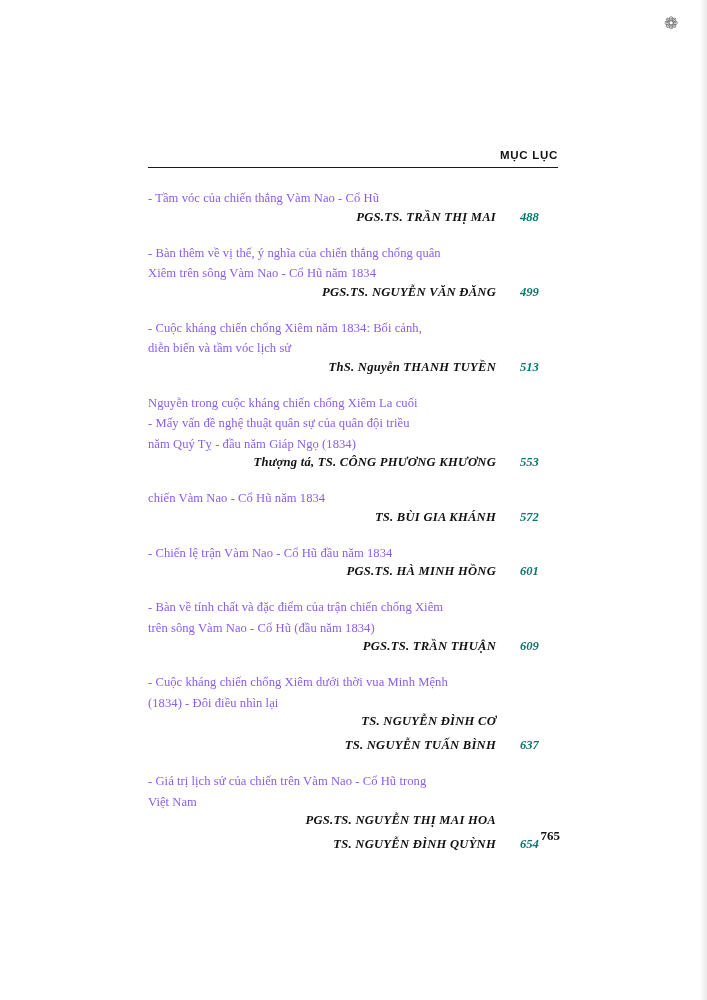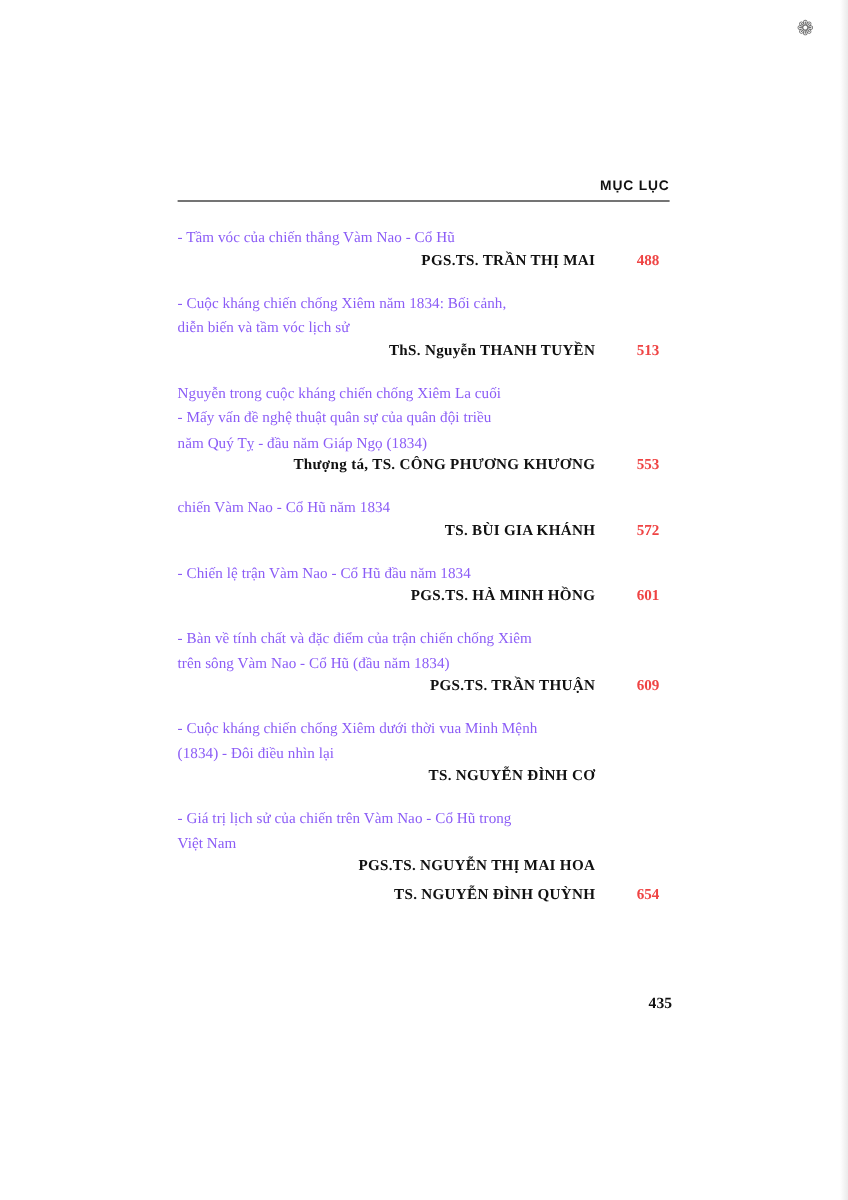--- a/index.html
+++ b/index.html
@@ -83,44 +83,45 @@
     white-space: nowrap;
   }
   .authors {
     margin-top: 1px;
   }
   .author-row {
     position: relative;
     display: block;
     width: 412px;
     height: 24px;
+    font-style: italic;
   }
   .author-name {
     position: absolute;
     left: 0;
     top: 0;
     width: 348px;
     text-align: right;
     font-family: "Liberation Serif", serif;
     font-size: 12.6px;
     font-weight: bold;
     letter-spacing: 0.25px;
     color: #111111;
     white-space: nowrap;
   }
   .page-num {
     position: absolute;
     left: 372px;
     top: 0;
     width: 40px;
-    text-align: center;
+    text-align: left;
     font-family: "Liberation Serif", serif;
     font-size: 12.6px;
     font-weight: bold;
-    color: #ef4444;
+    color: #0f766e;
   }
   .folio {
     position: absolute;
     left: 148px;
     top: 828px;
     width: 412px;
     text-align: right;
     font-family: "Liberation Serif", serif;
     font-size: 13px;
     font-weight: bold;
@@ -147,20 +148,32 @@
         </div>
         <div class="authors">
           <div class="author-row">
             <span class="author-name">PGS.TS. TRẦN THỊ MAI</span>
             <span class="page-num">488</span>
           </div>
         </div>
       </div>
       <div class="entry">
         <div class="entry-title">
+          <span class="ln">- Bàn thêm về vị thế, ý nghĩa của chiến thắng chống quân</span>
+          <span class="ln">Xiêm trên sông Vàm Nao - Cổ Hũ năm 1834</span>
+        </div>
+        <div class="authors">
+          <div class="author-row">
+            <span class="author-name">PGS.TS. NGUYỄN VĂN ĐĂNG</span>
+            <span class="page-num">499</span>
+          </div>
+        </div>
+      </div>
+      <div class="entry">
+        <div class="entry-title">
           <span class="ln">- Cuộc kháng chiến chống Xiêm năm 1834: Bối cảnh,</span>
           <span class="ln">diễn biến và tầm vóc lịch sử</span>
         </div>
         <div class="authors">
           <div class="author-row">
             <span class="author-name">ThS. Nguyễn THANH TUYỀN</span>
             <span class="page-num">513</span>
           </div>
         </div>
       </div>
@@ -214,34 +227,38 @@
       <div class="entry">
         <div class="entry-title">
           <span class="ln">- Cuộc kháng chiến chống Xiêm dưới thời vua Minh Mệnh</span>
           <span class="ln">(1834) - Đôi điều nhìn lại</span>
         </div>
         <div class="authors">
           <div class="author-row">
             <span class="author-name">TS. NGUYỄN ĐÌNH CƠ</span>
             <span class="page-num"></span>
           </div>
+          <div class="author-row">
+            <span class="author-name">TS. NGUYỄN TUẤN BÌNH</span>
+            <span class="page-num">637</span>
+          </div>
         </div>
       </div>
       <div class="entry">
         <div class="entry-title">
           <span class="ln">- Giá trị lịch sử của chiến trên Vàm Nao - Cổ Hũ trong</span>
           <span class="ln">Việt Nam</span>
         </div>
         <div class="authors">
           <div class="author-row">
             <span class="author-name">PGS.TS. NGUYỄN THỊ MAI HOA</span>
             <span class="page-num"></span>
           </div>
           <div class="author-row">
             <span class="author-name">TS. NGUYỄN ĐÌNH QUỲNH</span>
             <span class="page-num">654</span>
           </div>
         </div>
       </div>
     </div>
 
-  <div class="folio">435</div>
+  <div class="folio">765</div>
 </div>
 
 </body></html>

